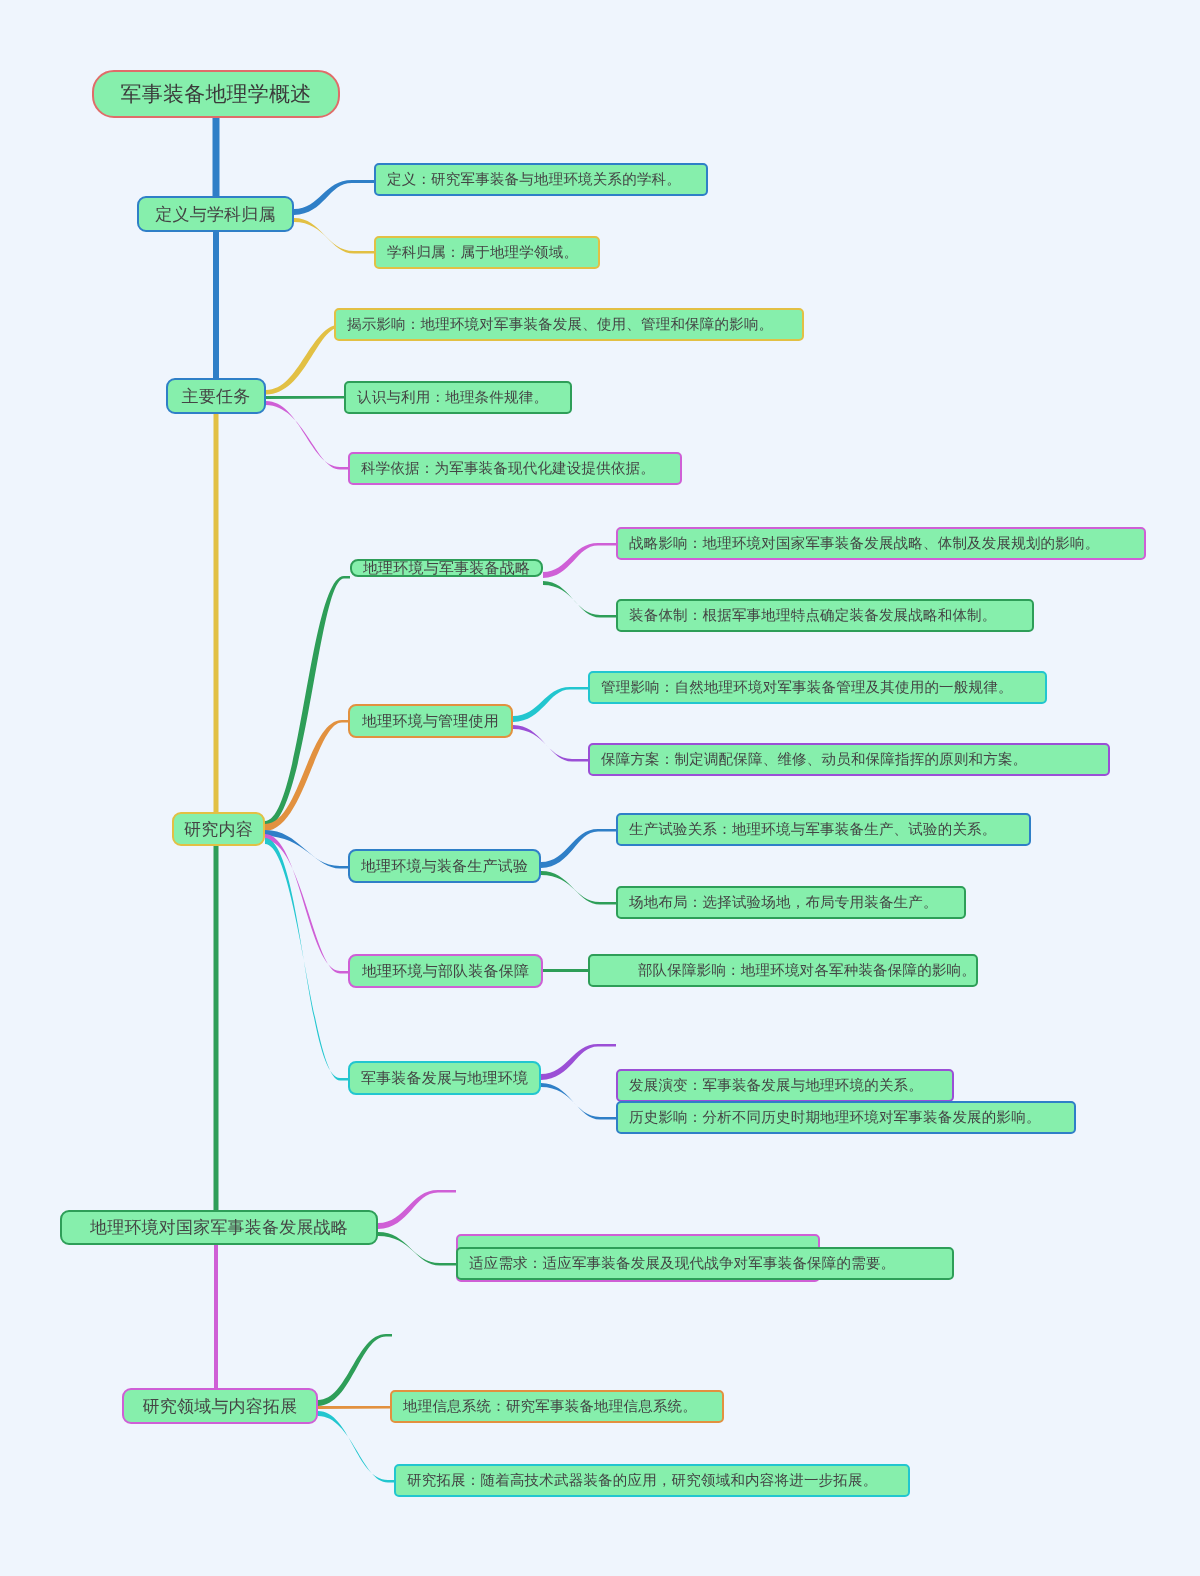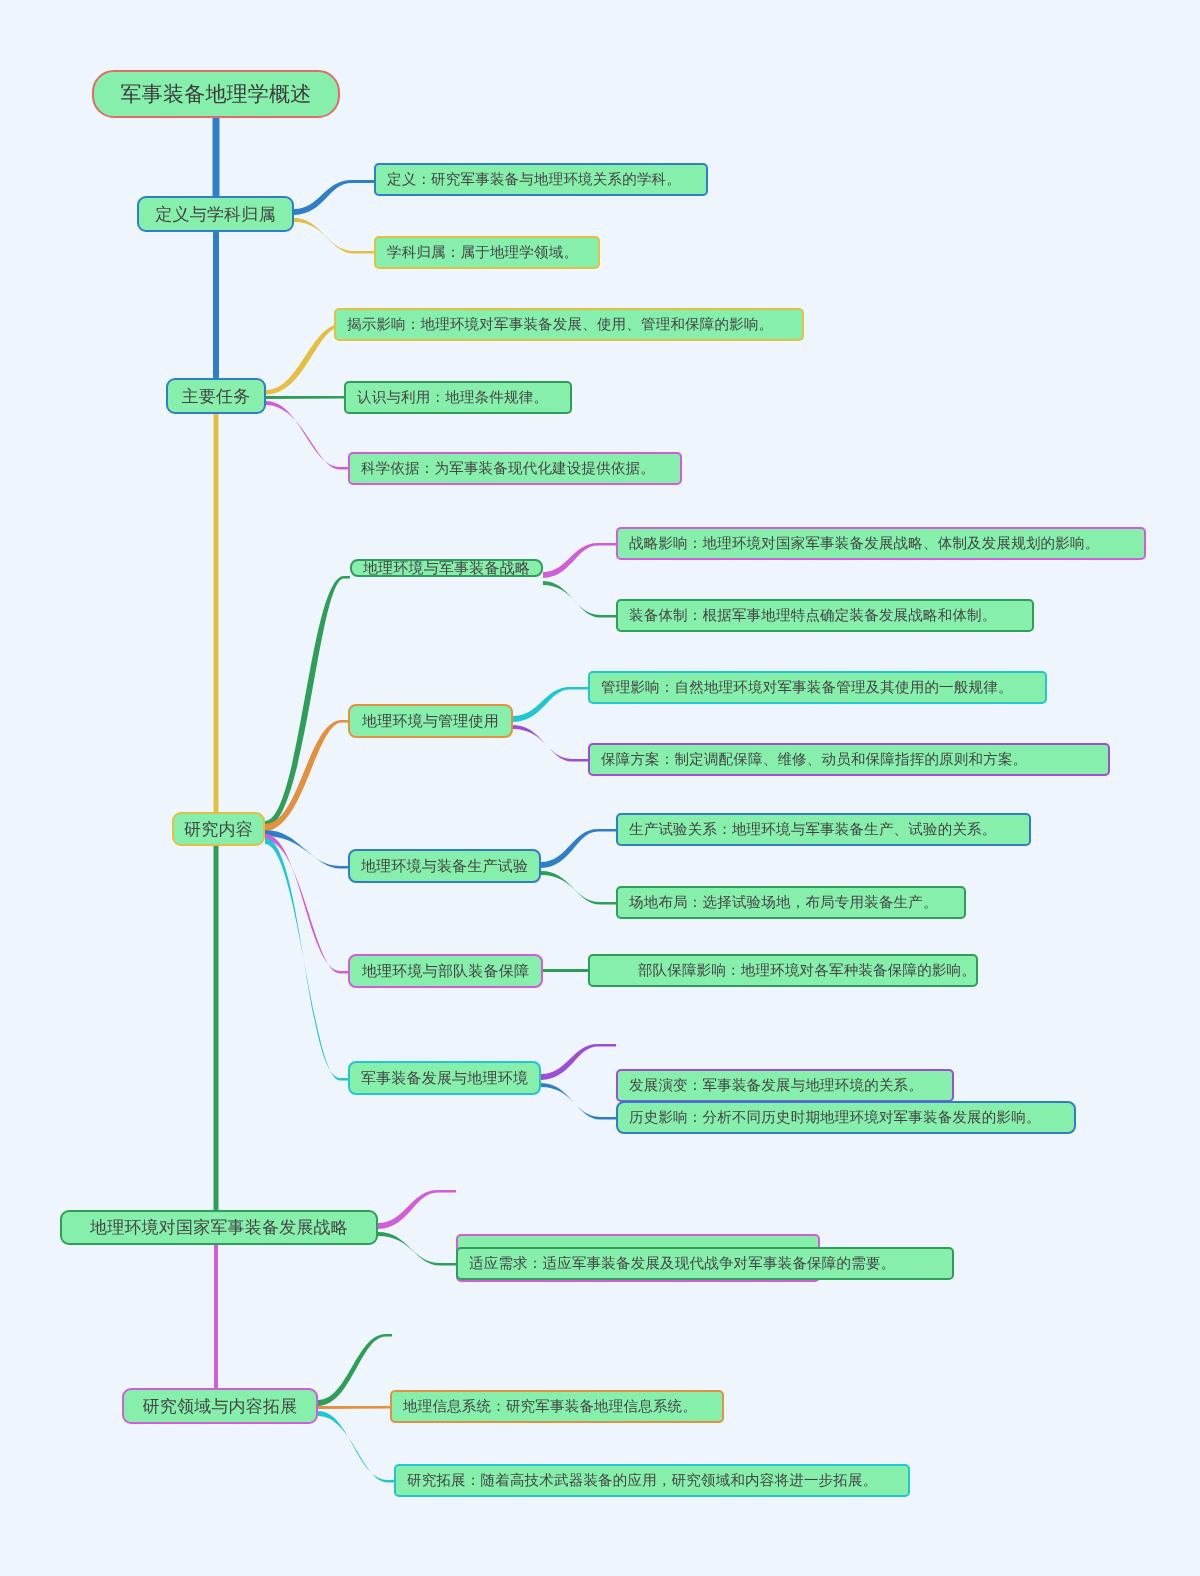--- a/index.html
+++ b/index.html
@@ -144,21 +144,21 @@
   <div class="node leaf" style="left:588px;top:954px;width:390px;height:33px;border-color:#2e9e58;justify-content:flex-end;">
     <span>部队保障影响：地理环境对各军种装备保障的影响。</span>
   </div>
 
   <div class="node lvl2" style="left:348px;top:1061px;width:193px;height:34px;border-color:#22c6cf;">
     <span>军事装备发展与地理环境</span>
   </div>
   <div class="node leaf" style="left:616px;top:1028px;width:338px;height:33px;border-color:#9b4fd6;margin-top:41px;">
     <span>发展演变：军事装备发展与地理环境的关系。</span>
   </div>
-  <div class="node leaf" style="left:616px;top:1101px;width:460px;height:33px;border-color:#2f7fc7;border-radius:8px;">
+  <div class="node leaf" style="left:616px;top:1101px;width:460px;height:33px;border-color:#2f7fc7;">
     <span>历史影响：分析不同历史时期地理环境对军事装备发展的影响。</span>
   </div>
 
   <div class="node lvl1" style="left:60px;top:1210px;width:318px;height:35px;border-color:#2e9e58;">
     <span>地理环境对国家军事装备发展战略</span>
   </div>
   <div class="node leaf" style="left:456px;top:1234px;width:364px;height:48px;border-color:#cf5fd6;">
     <span>密切相关：军事装备地理学与军事装备学的关系。</span>
   </div>
   <div class="node leaf" style="left:456px;top:1247px;width:498px;height:33px;border-color:#2e9e58;">

